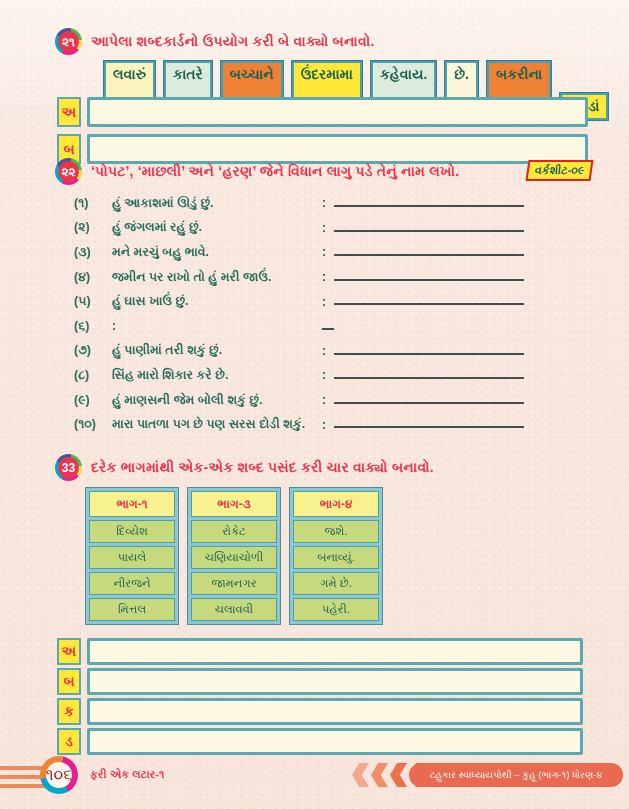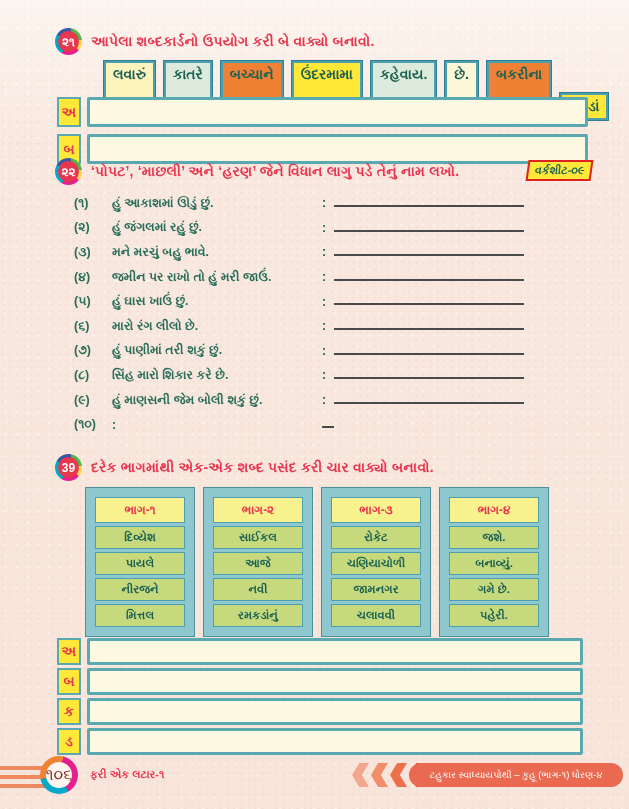--- a/index.html
+++ b/index.html
@@ -64,30 +64,30 @@
   .srow{
     display:grid; grid-template-columns:38px 210px 12px 190px;
     align-items:center; height:24.6px;
     color:#2a6e5a; font-weight:600; font-size:12.5px;
   }
   .scolon{ font-weight:bold; color:#1d6152; }
   .sline{ border-bottom:2px solid #4a4a4a; height:13px; align-self:start; margin-top:3px; }
   
   .wtable{ position:absolute; left:85px; top:487px; display:flex; gap:8px; }
   .wcol{
-    width:110px; background:#8fc7cf; border:1px solid #4b8f9e;
-    display:flex; flex-direction:column; gap:3px; padding:9px;
+    width:94px; background:#8fc7cf; border:1px solid #4b8f9e;
+    display:flex; flex-direction:column; gap:3px; padding:3px;
   }
   .whead{
     background:#f7f18e; border:1px solid #4b9fae; color:#e8364f;
     font-weight:bold; font-size:12px; text-align:center; padding:5px 1px;
   }
   .wcell{
     background:#c6da7d; border:1px solid #4b9fae; color:#1d6152;
-    font-weight:bold; font-size:11.5px; text-align:center; padding:4px 1px;
+    font-weight:normal; font-size:11.5px; text-align:center; padding:4px 1px;
     white-space:nowrap;
   }
   
   .stripes{
     position:absolute; left:0; top:766px; width:46px; height:24px;
     background:repeating-linear-gradient(180deg,#ef8a60 0 4px, transparent 4px 9px);
   }
   .page-circle{
     position:absolute; left:40px; top:756px; width:38px; height:38px; border-radius:50%;
     background:conic-gradient(from 150deg,#00a9c9 0 30%,#f08233 30% 62%,#e5208e 62% 100%);
@@ -182,21 +182,20 @@
         <div class="sline"></div>
       </div>
       <div class="srow">
         <span class="snum">(૫)</span>
         <span class="stext">હું ઘાસ ખાઉં છું.</span>
         <span class="scolon">:</span>
         <div class="sline"></div>
       </div>
       <div class="srow">
         <span class="snum">(૬)</span>
-        <span class="stext">મારો રંગ લીલો છે.</span>
         <span class="scolon">:</span>
         <div class="sline"></div>
       </div>
       <div class="srow">
         <span class="snum">(૭)</span>
         <span class="stext">હું પાણીમાં તરી શકું છું.</span>
         <span class="scolon">:</span>
         <div class="sline"></div>
       </div>
       <div class="srow">
@@ -206,49 +205,43 @@
         <div class="sline"></div>
       </div>
       <div class="srow">
         <span class="snum">(૯)</span>
         <span class="stext">હું માણસની જેમ બોલી શકું છું.</span>
         <span class="scolon">:</span>
         <div class="sline"></div>
       </div>
       <div class="srow">
         <span class="snum">(૧૦)</span>
+        <span class="stext">મારા પાતળા પગ છે પણ સરસ દોડી શકું.</span>
         <span class="scolon">:</span>
         <div class="sline"></div>
       </div>
     </div>
 
   <div class="qhead" style="left:55px; top:454px;">
     <div class="qbadge">
       <span class="blob"></span>
-      <span class="qnum">39</span>
+      <span class="qnum">33</span>
     </div>
     <div class="qtitle">દરેક ભાગમાંથી એક-એક શબ્દ પસંદ કરી ચાર વાક્યો બનાવો.</div>
   </div>
 
   <div class="wtable" id="wtable">
       <div class="wcol">
         <div class="whead">ભાગ-૧</div>
         <div class="wcell">દિવ્યેશ</div>
         <div class="wcell">પાયલે</div>
         <div class="wcell">નીરજને</div>
         <div class="wcell">મિત્તલ</div>
       </div>
       <div class="wcol">
-        <div class="whead">ભાગ-૨</div>
-        <div class="wcell">સાઈકલ</div>
-        <div class="wcell">આજે</div>
-        <div class="wcell">નવી</div>
-        <div class="wcell">રમકડાંનું</div>
-      </div>
-      <div class="wcol">
         <div class="whead">ભાગ-૩</div>
         <div class="wcell">રોકેટ</div>
         <div class="wcell">ચણિયાચોળી</div>
         <div class="wcell">જામનગર</div>
         <div class="wcell">ચલાવવી</div>
       </div>
       <div class="wcol">
         <div class="whead">ભાગ-૪</div>
         <div class="wcell">જશે.</div>
         <div class="wcell">બનાવ્યું.</div>

